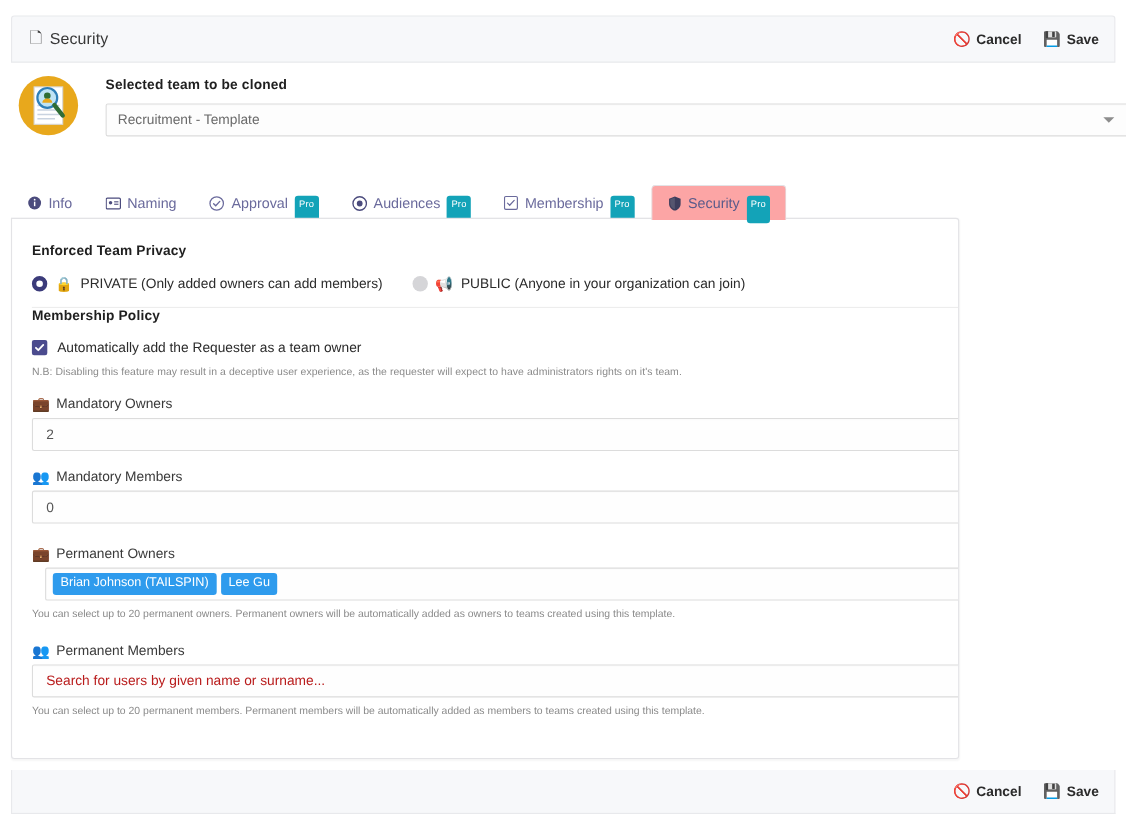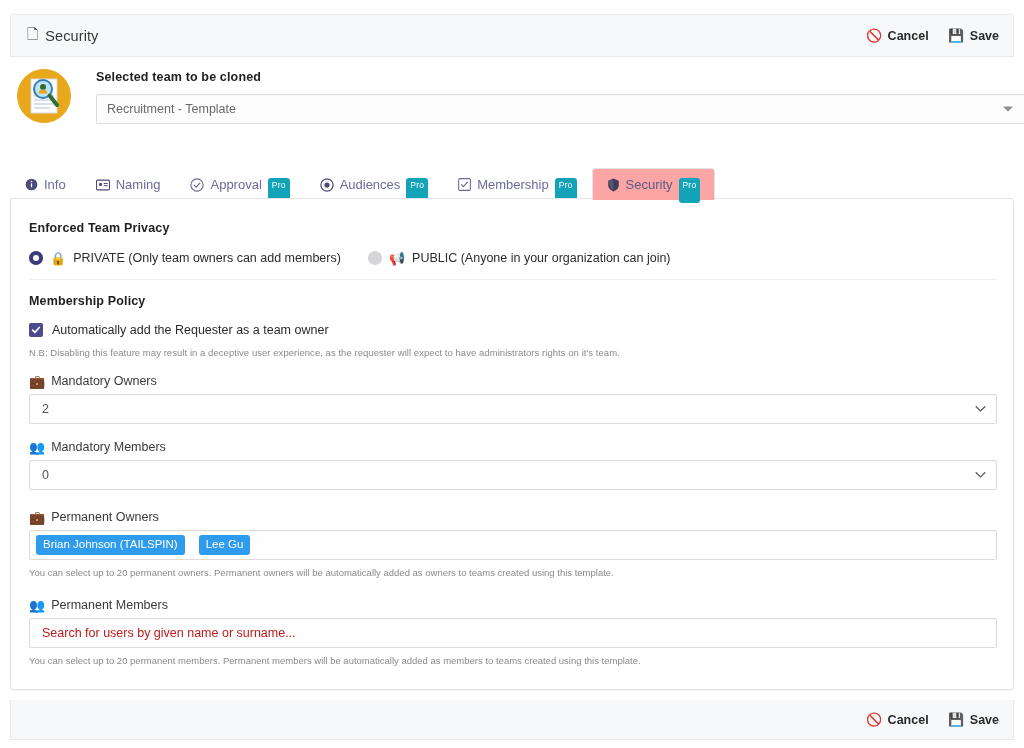--- a/index.html
+++ b/index.html
@@ -85,21 +85,21 @@
   }
   .pro {
     display: inline-block; background: #13a3b8; color: #fff;
     font-size: 8.5px; font-weight: normal; line-height: 1;
     padding: 3px 4px 14px 4px; border-radius: 3px;
     position: relative; top: -6px; letter-spacing: .2px; margin-top: 24px;
   }
 
   
   .card {
-    position: absolute; left: 10px; top: 198px; width: 1004px; height: 492px;
+    position: absolute; left: 10px; top: 198px; width: 862px; height: 492px;
     background: #ffffff; border: 1px solid #e3e3e6; border-radius: 0 3px 3px 3px;
     padding: 22px 16px 0 18px;
     box-shadow: 0 1px 2px rgba(0,0,0,.04);
     overflow: hidden;
   }
   .sect-title {
     font-size: 12.5px; font-weight: bold; color: #1f1f1f; letter-spacing: .15px;
   }
   .divider { height: 1px; background: #ededed; margin: 14px 0 0 0; width: 968px; }
 
@@ -128,21 +128,21 @@
     display: flex; align-items: center; gap: 6px;
     font-size: 12.5px; color: #3a3a3a; margin-top: 16px; margin-bottom: 6px;
   }
   .input-box {
     position: relative; width: 968px; height: 30px;
     background: #fefefe; border: 1px solid #dcdcdc; border-radius: 2px;
     display: flex; align-items: center; padding: 0 28px 0 12px;
     font-size: 12.5px; color: #555;
     box-shadow: inset 0 1px 1px rgba(0,0,0,.015);
   }
-  .input-box.tagbox { padding: 0 8px 0 6px; gap: 14px; }
+  .input-box.tagbox { padding: 0 8px 0 6px; gap: 4px; margin-left: 12px; }
   .input-box .chev {
     position: absolute; right: 10px; top: 50%; transform: translateY(-50%);
     color: #6b6b6b; font-size: 11px; line-height: 1;
   }
   .placeholder { color: #b91c1c; text-align: right; }
   .tag {
     background: #2e9bed; color: #ffffff; font-size: 11.5px;
     padding: 3px 7px 4px 7px; border-radius: 3px; white-space: nowrap;
     line-height: 1.1; cursor: pointer;
   }
@@ -267,32 +267,32 @@
 </div>
 
 <div class="card">
 
   <div class="sect-title">Enforced Team Privacy</div>
 
   <div class="radio-row">
     <label class="radio-opt">
       <span class="radio on"></span>
       <span class="emo">🔒</span>
-      <span>PRIVATE (Only team owners can add members)</span>
+      <span>PRIVATE (Only added owners can add members)</span>
     </label>
     <label class="radio-opt second">
       <span class="radio off"></span>
       <span class="emo">📢</span>
       <span>PUBLIC (Anyone in your organization can join)</span>
     </label>
   </div>
 
   <div class="divider"></div>
 
-  <div class="sect-title" style="margin-top:14px;">Membership Policy</div>
+  <div class="sect-title" style="">Membership Policy</div>
 
   <label class="check-row">
     <span class="checkbox">
       <svg width="10" height="10" viewBox="0 0 12 12">
           <path d="M2 6.2l2.6 2.6L10 3" fill="none" stroke="#fff" stroke-width="2" stroke-linecap="round" stroke-linejoin="round"></path>
         </svg>
     </span>
     <span class="check-label">Automatically add the Requester as a team owner</span>
   </label>
 

